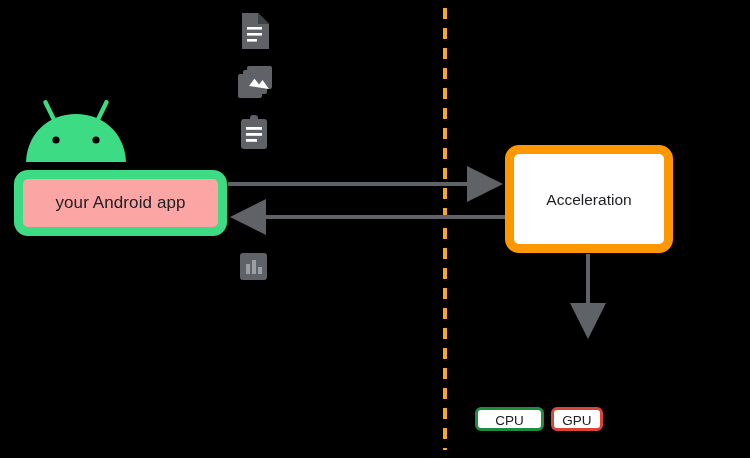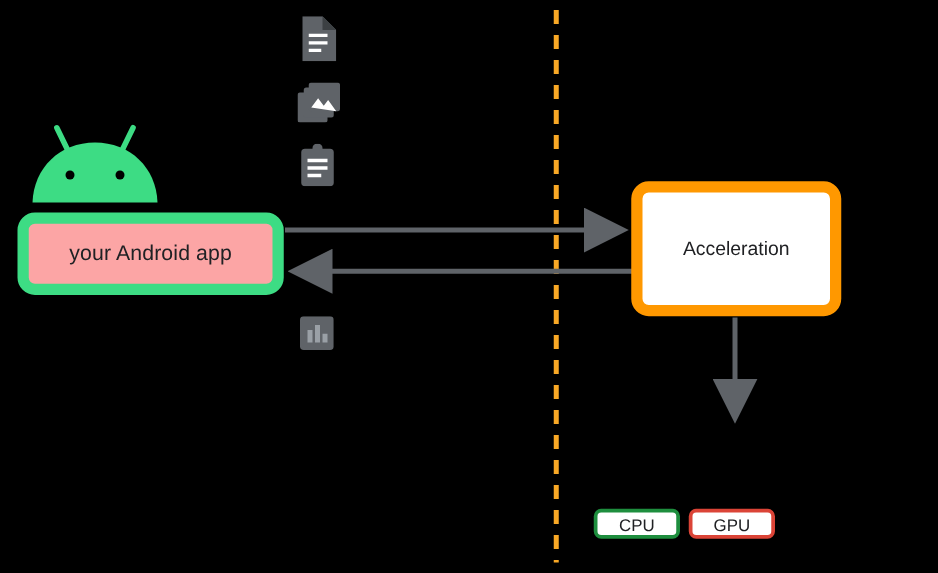--- a/index.html
+++ b/index.html
@@ -101,21 +101,21 @@
   }
   .chip-cpu {
     left: 475px;
     top: 367px;
     width: 69px;
     border: 3px solid #1E8E3E;
   }
   .chip-gpu {
     left: 551px;
     top: 367px;
-    width: 69px;
+    width: 52px;
     border: 3px solid #DB4437;
   }
 
   
   .arrow-svg {
     position: absolute;
     left: 0;
     top: 0;
     width: 750px;
     height: 458px;

